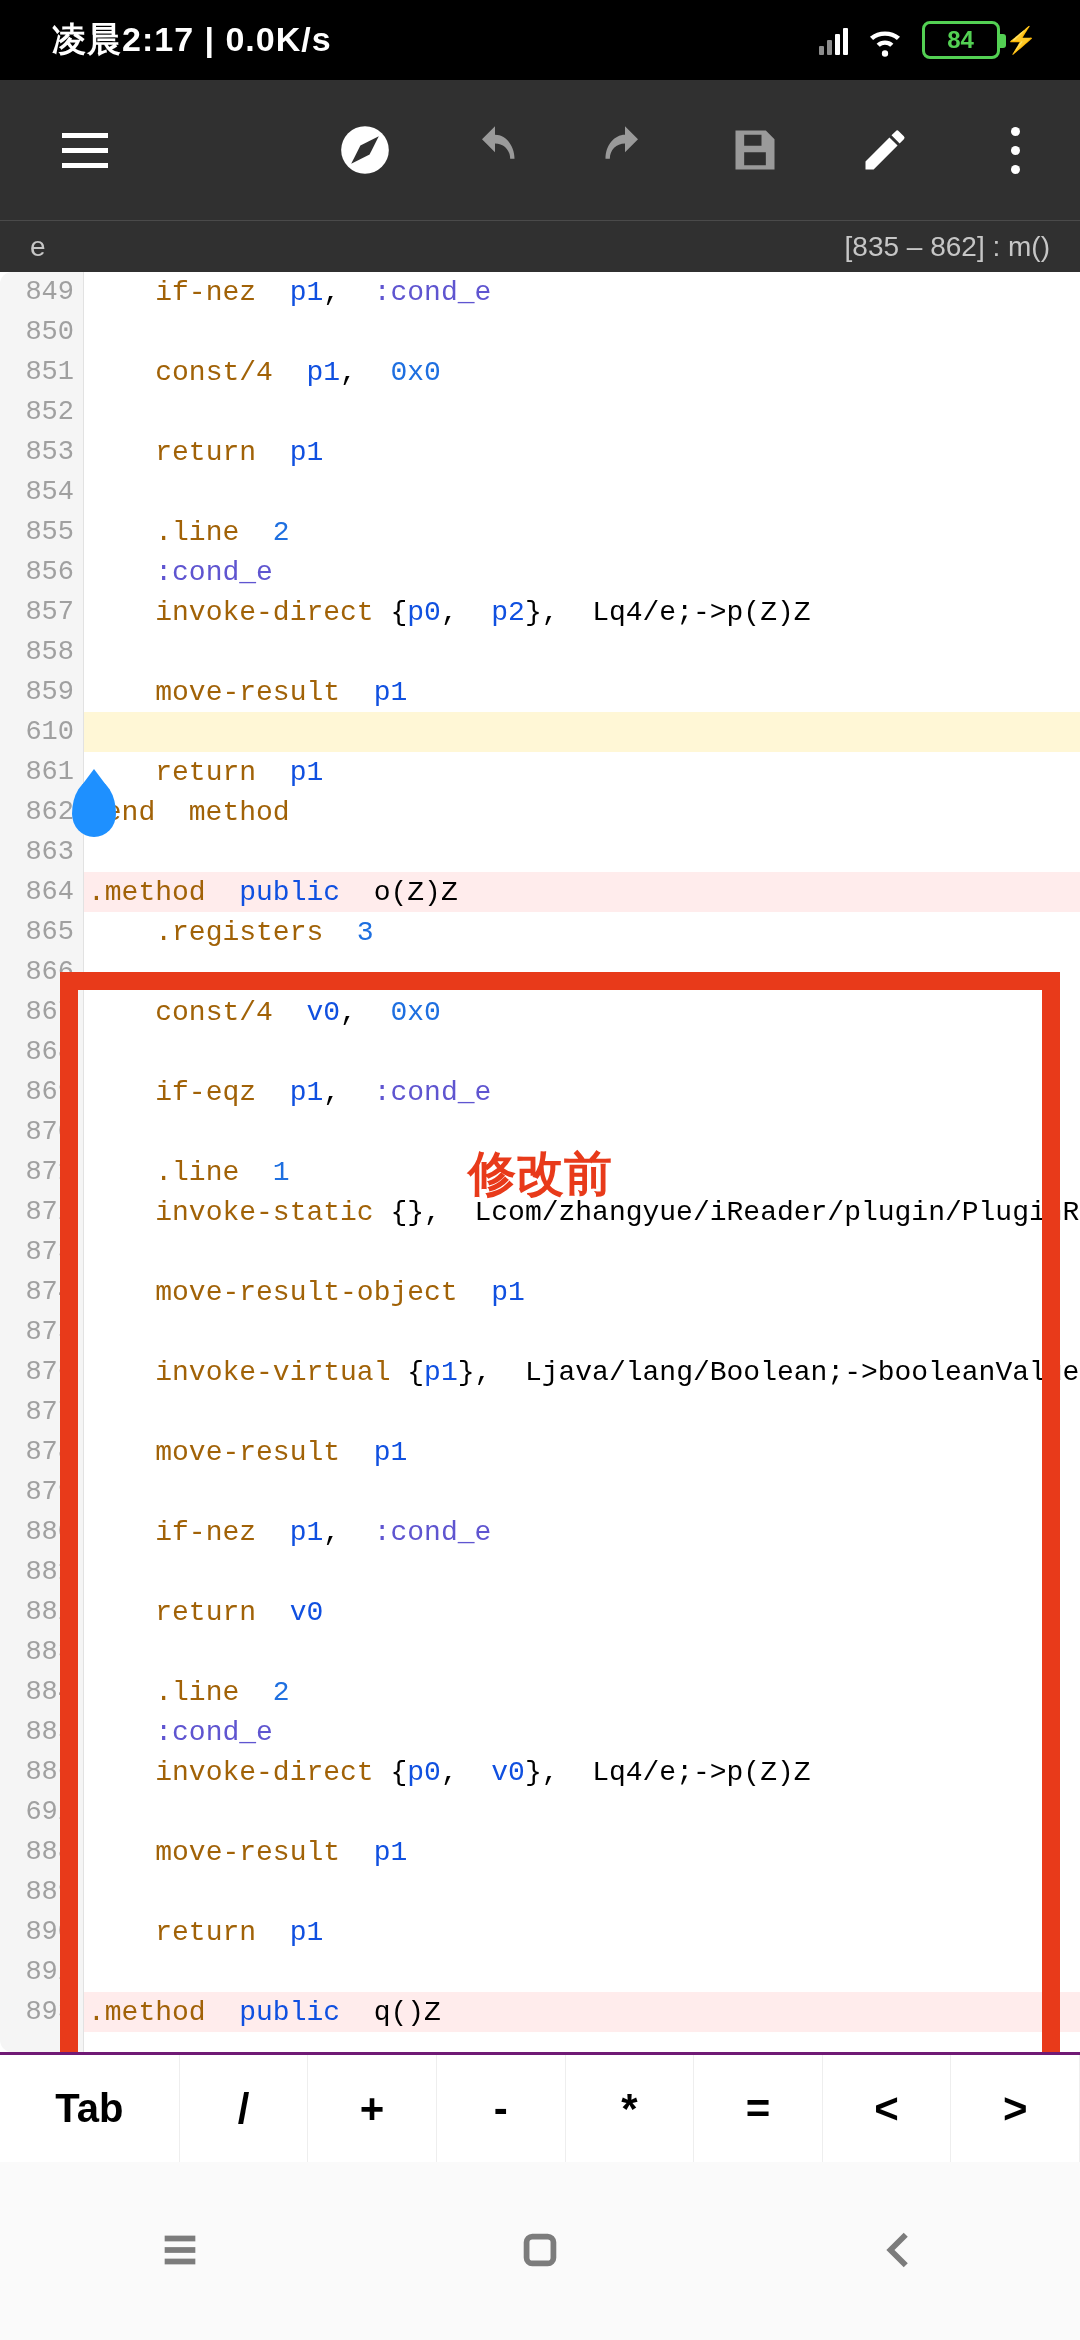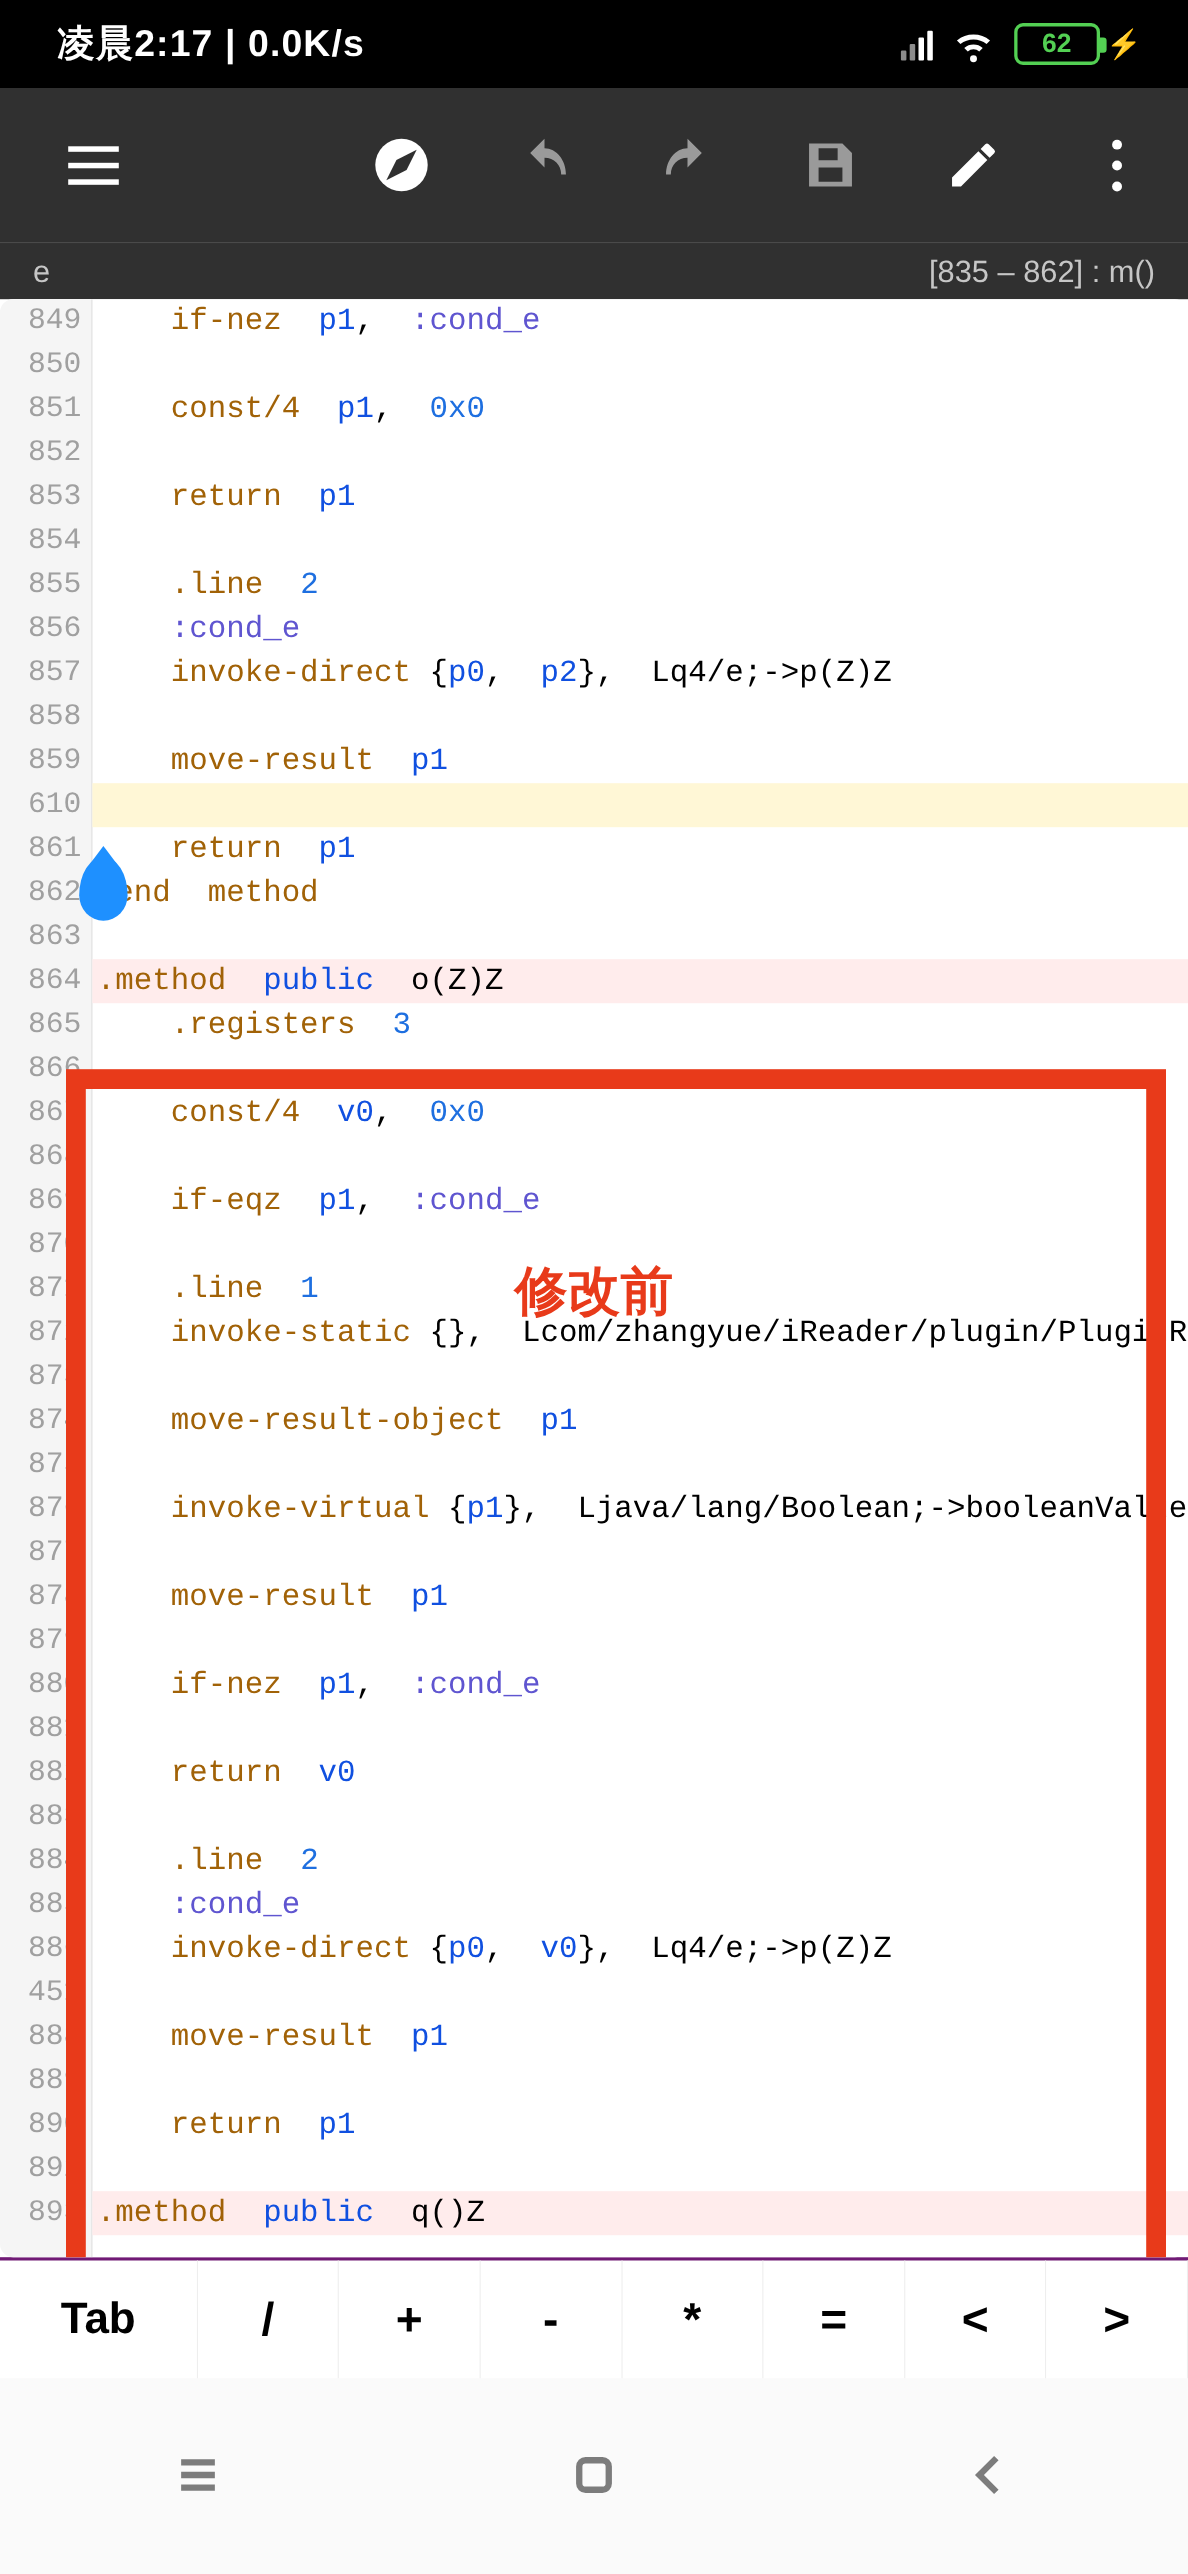--- a/index.html
+++ b/index.html
@@ -62,21 +62,21 @@
         <span></span>
         <span></span>
         <span></span>
       </div>
     <div class="wifi-icon">
       <svg viewBox="0 0 24 24">
           <path fill="#fff" d="M12 18.5a2 2 0 100 4 2 2 0 000-4zm-5.3-4.2l2 2a5 5 0 016.6 0l2-2a8 8 0 00-10.6 0zM2.5 10l2 2a12 12 0 0115 0l2-2a15 15 0 00-19 0z"></path>
         </svg>
     </div>
     <div class="battery">
-      <div class="battery-body">62</div>
+      <div class="battery-body">84</div>
       <span class="bolt">⚡</span>
     </div>
   </div>
 </div>
 
 <div class="toolbar">
   <div class="tb-btn">
     <div class="hamburger">
         <span></span>
         <span></span>
@@ -158,21 +158,21 @@
       <div class="line"><div class="ln">877</div><div class="code"></div></div>
       <div class="line"><div class="ln">878</div><div class="code"><span>    </span><span class="kw">move-result</span><span>  </span><span class="reg">p1</span></div></div>
       <div class="line"><div class="ln">879</div><div class="code"></div></div>
       <div class="line"><div class="ln">880</div><div class="code"><span>    </span><span class="kw">if-nez</span><span>  </span><span class="reg">p1</span><span>,  </span><span class="lbl">:cond_e</span></div></div>
       <div class="line"><div class="ln">881</div><div class="code"></div></div>
       <div class="line"><div class="ln">882</div><div class="code"><span>    </span><span class="kw">return</span><span>  </span><span class="reg">v0</span></div></div>
       <div class="line"><div class="ln">883</div><div class="code"></div></div>
       <div class="line"><div class="ln">884</div><div class="code"><span>    </span><span class="kw">.line</span><span>  </span><span class="num">2</span></div></div>
       <div class="line"><div class="ln">885</div><div class="code"><span>    </span><span class="lbl">:cond_e</span></div></div>
       <div class="line"><div class="ln">886</div><div class="code"><span>    </span><span class="kw">invoke-direct</span><span> {</span><span class="reg">p0</span><span>,  </span><span class="reg">v0</span><span>},  </span><span class="str">Lq4/e;-&gt;p(Z)Z</span></div></div>
-      <div class="line"><div class="ln">451</div><div class="code"></div></div>
+      <div class="line"><div class="ln">692</div><div class="code"></div></div>
       <div class="line"><div class="ln">888</div><div class="code"><span>    </span><span class="kw">move-result</span><span>  </span><span class="reg">p1</span></div></div>
       <div class="line"><div class="ln">889</div><div class="code"></div></div>
       <div class="line"><div class="ln">890</div><div class="code"><span>    </span><span class="kw">return</span><span>  </span><span class="reg">p1</span></div></div>
       <div class="line"><div class="ln">892</div><div class="code"></div></div>
       <div class="line method-hl"><div class="ln">893</div><div class="code"><span class="kw">.method</span><span>  </span><span class="reg">public</span><span>  </span><span class="str">q()Z</span></div></div>
     </div>
   <div class="caret-handle"></div>
   <div class="red-box"></div>
   <div class="anno">修改前</div>
 </div>

